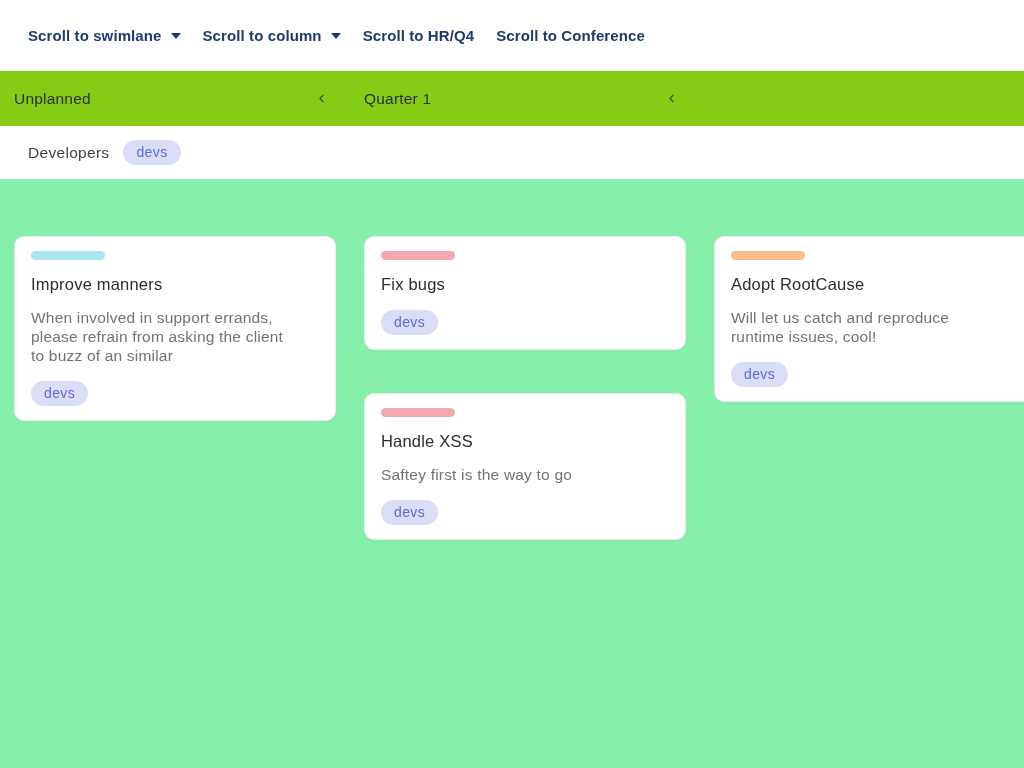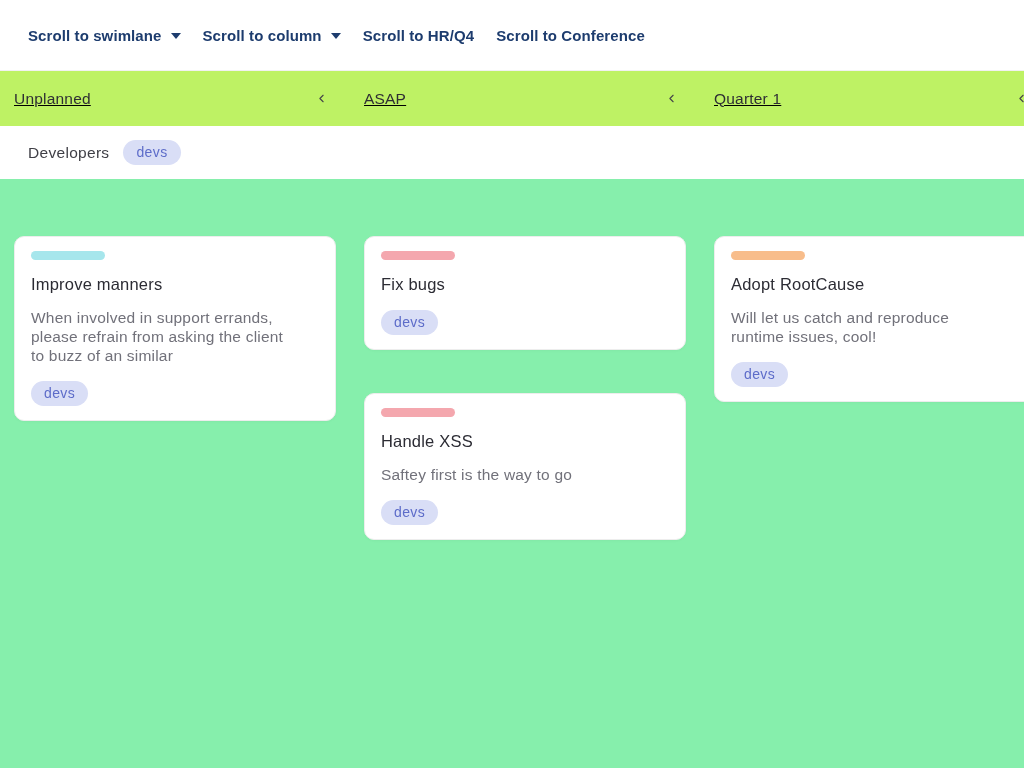--- a/index.html
+++ b/index.html
@@ -33,24 +33,23 @@
     border-left: 5px solid transparent;
     border-right: 5px solid transparent;
     border-top: 6px solid #1d3c6e;
     display: inline-block;
     margin-top: 2px;
   }
 
   
   .column-headers {
     height: 55px;
-    background: #bef264;
+    background: #84cc16;
     display: flex;
     overflow: hidden;
-    text-decoration: underline;
   }
   .col-header {
     flex: 0 0 350px;
     display: flex;
     align-items: center;
     justify-content: space-between;
     padding: 0 20px 0 14px;
   }
   .col-title {
     font-size: 15.5px;
@@ -156,28 +155,20 @@
 <div class="column-headers">
   <div class="col-header">
     <span class="col-title">Unplanned</span>
     <button class="chev-btn">
       <svg width="13" height="13" viewBox="0 0 24 24" fill="none" stroke="#454548" stroke-width="2" stroke-linecap="round" stroke-linejoin="round">
           <polyline points="15 18 9 12 15 6"></polyline>
         </svg>
     </button>
   </div>
   <div class="col-header">
-    <span class="col-title">ASAP</span>
-    <button class="chev-btn">
-      <svg width="13" height="13" viewBox="0 0 24 24" fill="none" stroke="#454548" stroke-width="2" stroke-linecap="round" stroke-linejoin="round">
-          <polyline points="15 18 9 12 15 6"></polyline>
-        </svg>
-    </button>
-  </div>
-  <div class="col-header">
     <span class="col-title">Quarter 1</span>
     <button class="chev-btn">
       <svg width="13" height="13" viewBox="0 0 24 24" fill="none" stroke="#454548" stroke-width="2" stroke-linecap="round" stroke-linejoin="round">
           <polyline points="15 18 9 12 15 6"></polyline>
         </svg>
     </button>
   </div>
 </div>
 
 <div class="swimlane-header">

